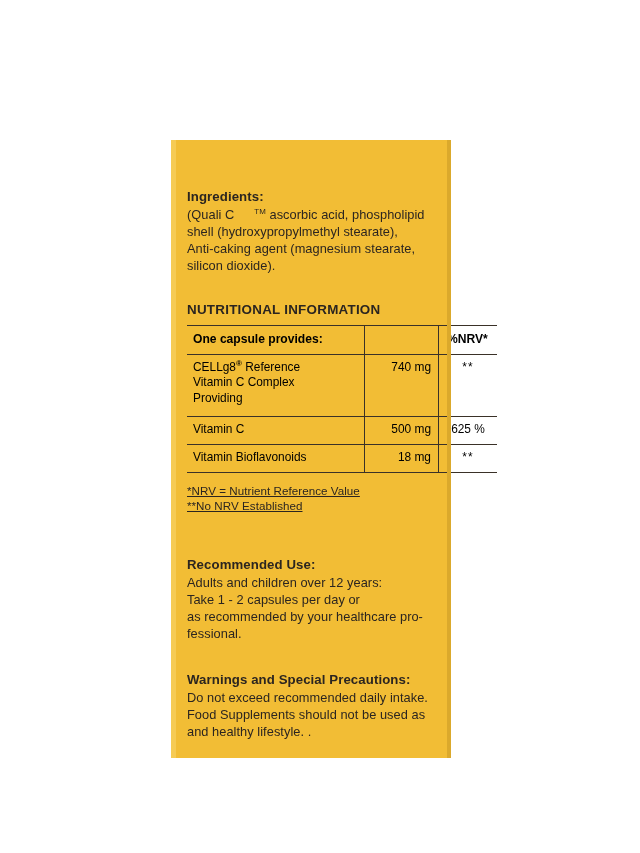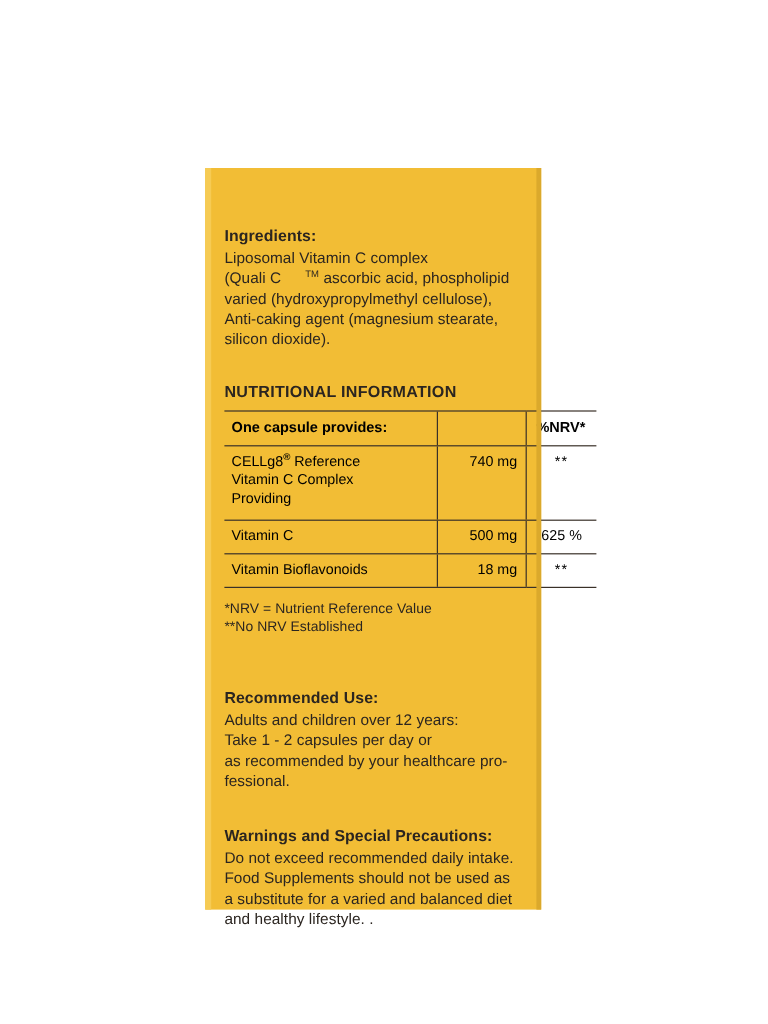--- a/index.html
+++ b/index.html
@@ -73,20 +73,21 @@
     line-height: 17px;
     margin: 0;
     letter-spacing: .05px;
     white-space: pre;
   }
   .small-note {
     font-size: 11.6px;
     line-height: 15.5px;
     margin: 0;
     letter-spacing: .05px;
+    text-decoration: underline;
   }
   sup.tm {
     font-size: .62em;
     vertical-align: super;
     line-height: 0;
     padding-left: 20px;
   }
   sup.reg {
     font-size: .68em;
     vertical-align: super;
@@ -137,23 +138,22 @@
   .stars { letter-spacing: 1px; }
 </style>
 </head>
 <body>
 
 <div id="carton">
   <div id="label-content">
 
     <div id="ingredients-block">
       <p class="heading">Ingredients:</p>
-      <p class="body-line">Liposomal Vitamin C complex</p>
       <p class="body-line"><span>(Quali C</span><sup class="tm">TM</sup><span> ascorbic acid, phospholipid</span></p>
-      <p class="body-line">varied (hydroxypropylmethyl cellulose),</p>
+      <p class="body-line">shell (hydroxypropylmethyl stearate),</p>
       <p class="body-line">Anti-caking agent (magnesium stearate,</p>
       <p class="body-line">silicon dioxide).</p>
     </div>
 
     <div id="nutrition-block">
       <p class="section-title">NUTRITIONAL INFORMATION</p>
 
       <table class="nutrition">
         <thead>
           <tr>
@@ -192,18 +192,17 @@
       <p class="body-line">Adults and children over 12 years:</p>
       <p class="body-line">Take 1 - 2 capsules per day or</p>
       <p class="body-line">as recommended by your healthcare pro-</p>
       <p class="body-line">fessional.</p>
     </div>
 
     <div id="warnings-block">
       <p class="heading">Warnings and Special Precautions:</p>
       <p class="body-line">Do not exceed recommended daily intake.</p>
       <p class="body-line">Food Supplements should not be used as</p>
-      <p class="body-line">a substitute for a varied and balanced diet</p>
       <p class="body-line">and healthy lifestyle. .</p>
     </div>
 
   </div>
 </div>
 
 </body></html>

